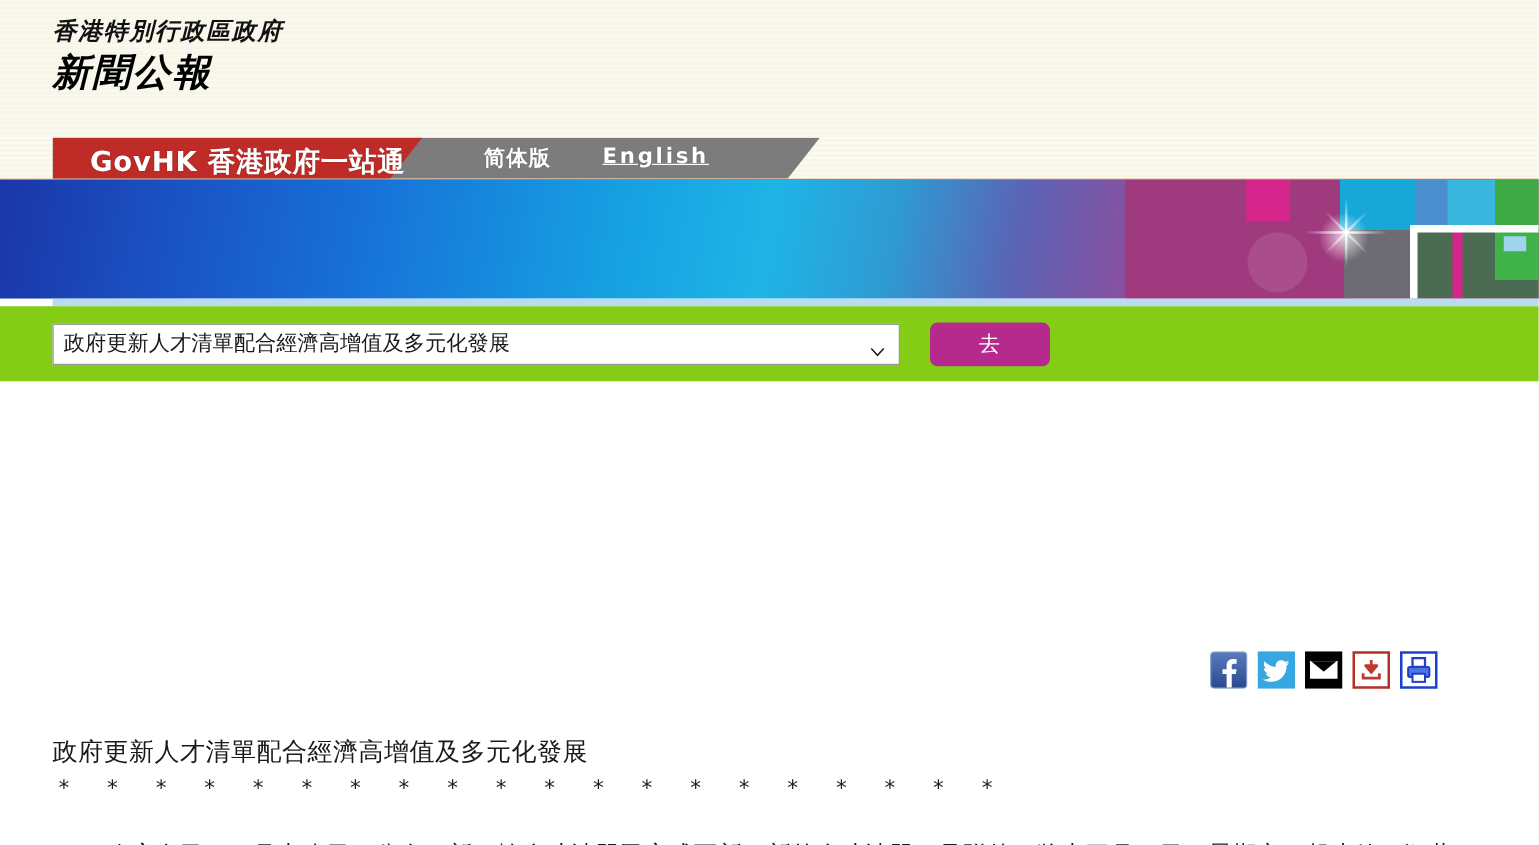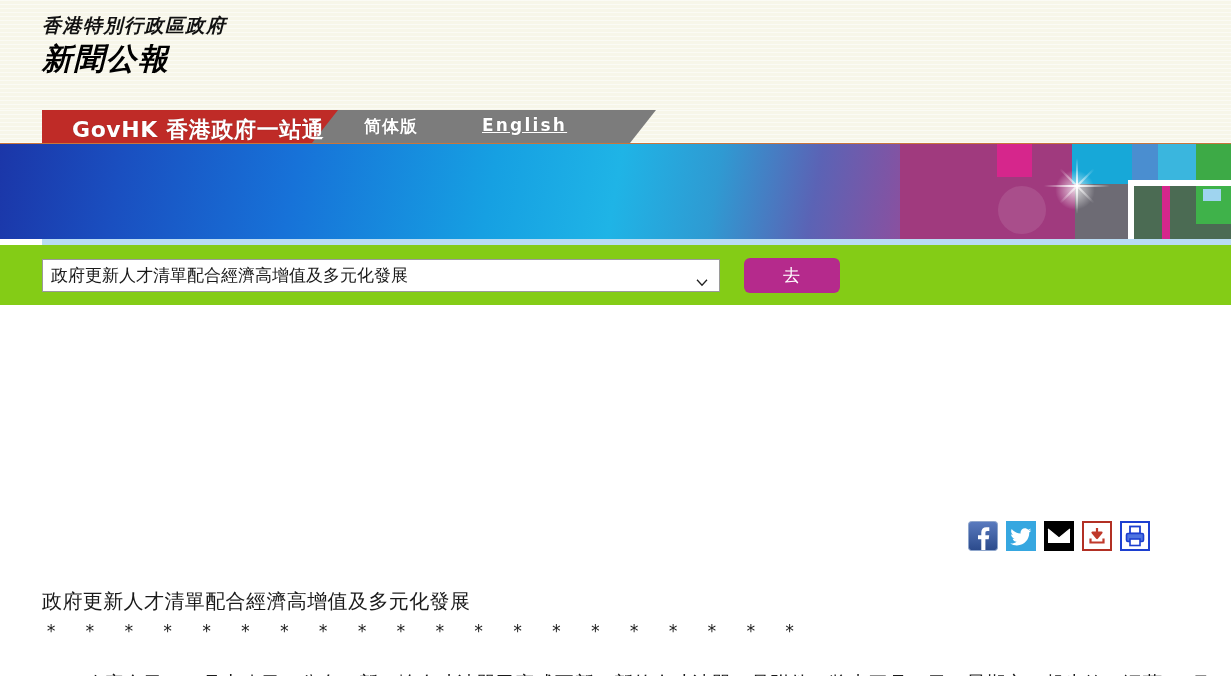--- a/index.html
+++ b/index.html
@@ -97,21 +97,21 @@
   .tab-link {
     position: absolute;
     top: 5px;
     font-size: 17px;
     font-weight: 600;
     color: #ffffff;
     letter-spacing: 1px;
     white-space: nowrap;
     text-shadow: 0 0 1px rgba(0,0,0,.35);
   }
-  .tab-sc   { left: 364px; }
+  .tab-sc   { left: 387px; }
   .tab-en   { left: 482px; letter-spacing: 2.2px; text-decoration: underline; }
 
   
   .banner {
     position: relative;
     height: 95px;
     overflow: hidden;
     background: linear-gradient(100deg,
         #1b36a8 0%,
         #1a4fc0 10%,

